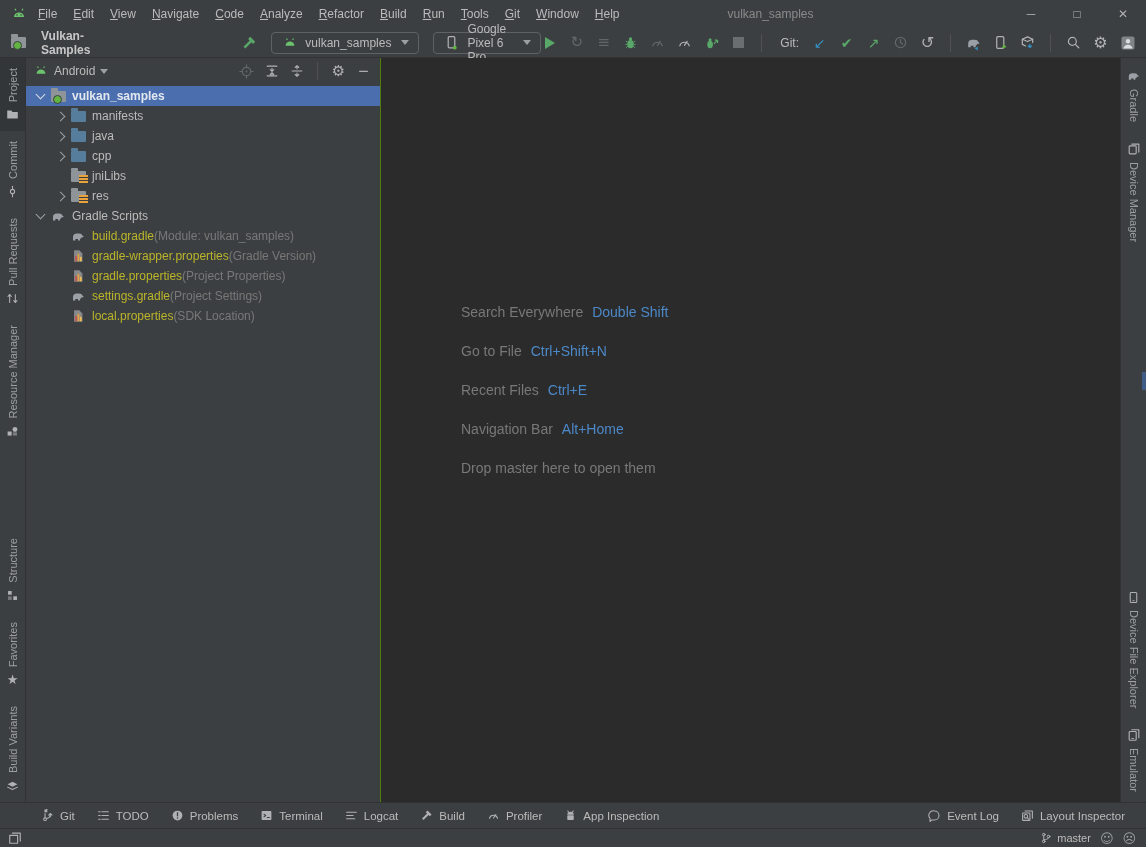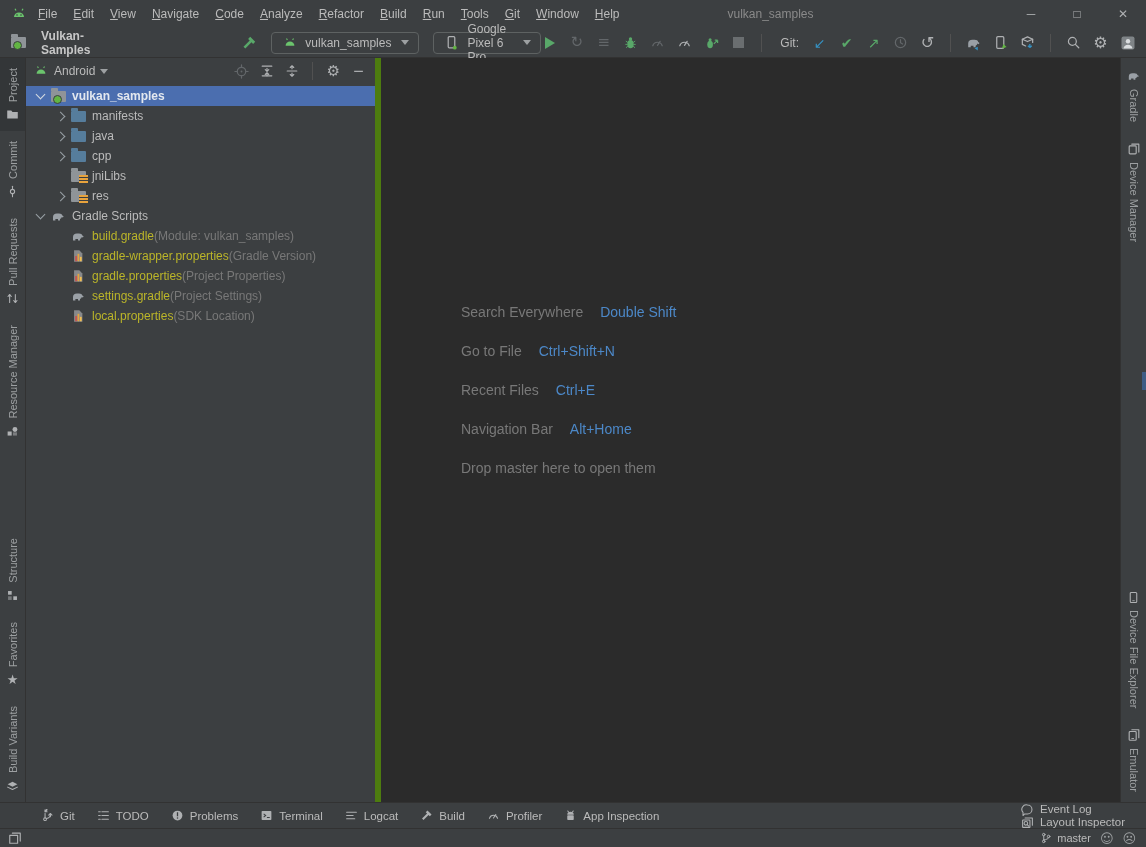--- a/index.html
+++ b/index.html
@@ -39,21 +39,21 @@
   .stripe { width:26px; flex:0 0 26px; display:flex; flex-direction:column; align-items:center; background:#3C3F41; }
   .stripe.left { border-right:1px solid #323232; }
   .stripe.right { border-left:1px solid #323232; }
   .vtab { display:flex; flex-direction:column; align-items:center; gap:6px; padding:10px 0; color:#9DA0A2; font-size:11px; cursor:default; width:100%; }
   .vtab.active { background:#333638; }
   .vlabel-up { writing-mode:vertical-rl; transform:rotate(180deg); }
   .vlabel-down { writing-mode:vertical-rl; }
   .push-end { margin-top:auto; }
 
   
-  .project-panel { width:355px; flex:0 0 355px; background:#3C3F41; border-right:6px solid #4d7c0f; display:flex; flex-direction:column; }
+  .project-panel { width:355px; flex:0 0 355px; background:#3C3F41; border-right:1px solid #4d7c0f; display:flex; flex-direction:column; }
   .panel-header { height:26px; flex:0 0 26px; display:flex; align-items:center; padding:0 8px 0 6px; gap:5px; }
   .panel-header .hdr-icons { margin-left:auto; display:flex; align-items:center; gap:8px; }
   .tree { padding-top:2px; overflow:hidden; }
   .row { height:20px; display:flex; align-items:center; cursor:default; white-space:nowrap; }
   .row.lvl0 { padding-left:6px; }
   .row.lvl1 { padding-left:26px; }
   .row.selected { background:#4B6EAF; }
   .row.selected .tlabel { color:#E3E8EF; font-weight:bold; }
   .chevslot { width:17px; height:17px; display:inline-flex; align-items:center; justify-content:center; flex:0 0 17px; }
   .chev { width:7px; height:7px; border-right:1.6px solid #99A0A6; border-bottom:1.6px solid #99A0A6; }
@@ -70,28 +70,28 @@
   .fold::before { content:""; position:absolute; top:-3px; left:0; width:7px; height:3px; background:inherit; border-radius:1px 1px 0 0; }
   .fold.blue { background:#567D9C; }
   .fold.gray { background:#8F9498; }
   .fold.gray::after { content:""; position:absolute; left:2px; bottom:-2px; width:7px; height:7px; border-radius:50%; background:#62B543; border:1px solid #3C3F41; }
   .fold.res { background:#8F9498; }
   .fold.res::after { content:""; position:absolute; right:-2px; bottom:-2px; width:9px; height:9px; background:repeating-linear-gradient(#E8A33D 0 1.6px, #3C3F41 1.6px 3.2px); }
 
   
   .editor { flex:1; background:#2B2B2B; position:relative; }
   .shortcuts { position:absolute; left:80px; top:234px; }
-  .sc-row { height:39px; display:flex; align-items:center; gap:17px; font-size:14px; color:#787878; }
+  .sc-row { height:39px; display:flex; align-items:center; gap:9px; font-size:14px; color:#787878; }
   .sc-keys { color:#4C88C8; }
   .scroll-mark { position:absolute; right:0; top:314px; width:4px; height:18px; background:#3E5C85; }
 
   
   .bottom-bar { height:26px; flex:0 0 26px; border-top:1px solid #323232; display:flex; align-items:center; padding:0 10px 0 30px; }
   .bb-item { display:flex; align-items:center; gap:6px; padding:0 11px; font-size:11.5px; color:#BBBBBB; height:100%; cursor:default; }
-  .bb-right { margin-left:auto; display:flex;flex-direction:column; }
+  .bb-right { margin-left:auto; display:flex; }
 
   
   .statusbar { height:19px; flex:0 0 19px; border-top:1px solid #323232; display:flex; align-items:center; padding:0 10px 0 6px; font-size:11px; color:#BBBBBB; }
   .sb-right { margin-left:auto; display:flex; align-items:center; gap:9px; }
   .face { font-family:"DejaVu Sans", sans-serif; font-size:13px; color:#9DA0A2; }
 
   svg { display:block; }
   svg .st { stroke:#AFB1B3; stroke-width:1.3; fill:none; stroke-linecap:round; stroke-linejoin:round; }
   svg .st-dim { stroke:#63676A; stroke-width:1.3; fill:none; stroke-linecap:round; }
 </style>

